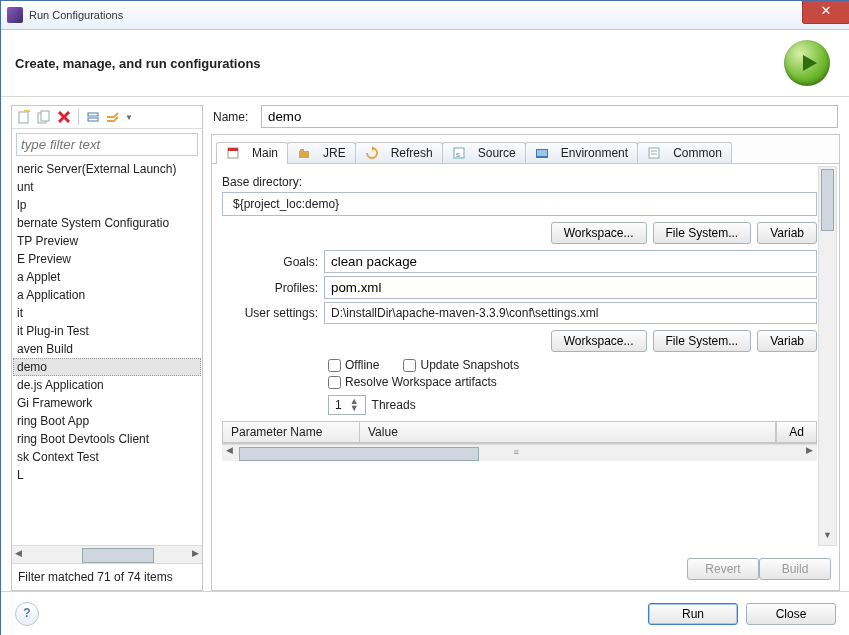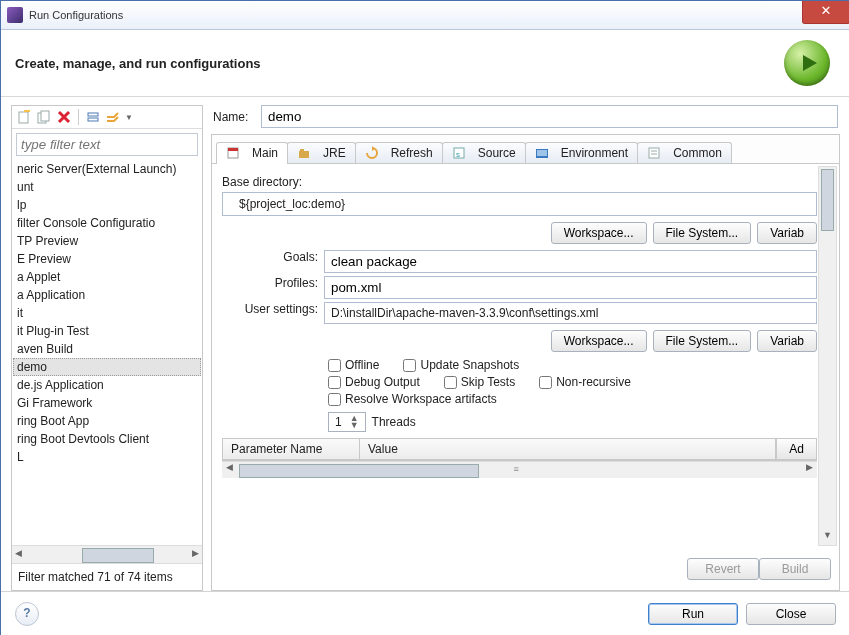--- a/index.html
+++ b/index.html
@@ -32,26 +32,26 @@
 .main-border{flex:1;border:1px solid #c8c8c8;display:flex;flex-direction:column;min-height:0}
 .tabs{display:flex;align-items:flex-end;height:26px;padding:2px 2px 0 4px;gap:0;background:#fdfdfd;border-bottom:1px solid #c8c8c8}
 .tab{display:flex;align-items:center;gap:12px;padding:3px 9px;border:1px solid #c8c8c8;border-bottom:none;background:linear-gradient(#fafcff,#e7ecf3);border-top-left-radius:3px;border-top-right-radius:3px;margin-right:-1px;font-size:12px;cursor:default}
 .tab.act{background:#fff;position:relative;top:1px;padding-bottom:4px}
 .tab .ti{width:14px;height:14px}
 .tabcontent{flex:1;overflow:auto;padding:8px 22px 8px 10px;position:relative}
 .vbar{position:absolute;right:2px;top:2px;bottom:2px;width:17px;background:#f0f0f0;border:1px solid #ddd}
 .vbar .th{position:absolute;left:2px;right:2px;top:2px;height:60px;background:#cfd6e0;border:1px solid #9aa}
 .vbar .ar{position:absolute;left:0;right:0;height:15px;text-align:center;font-size:9px;color:#666}
 .lbl{margin:3px 0}
-.field{border:1px solid #b0bccf;padding:4px 16px;background:#fff;margin:2px 0}
+.field{border:1px solid #b0bccf;padding:4px 10px;background:#fff;margin:2px 0}
 .brow{display:flex;justify-content:flex-end;gap:6px;margin:6px 0}
 button.win{background:linear-gradient(#fdfdfd,#e6e6e6);border:1px solid #a8b2bf;border-radius:3px;padding:3px 12px;font-family:inherit;font-size:12px;min-width:72px}
 button.win:disabled{color:#9a9a9a}
 button.win.def{border:1px solid #3e7ecb;box-shadow:0 0 0 1px #a6c8ee inset}
-.form-row{display:flex;margin:3px 0;gap:6px}
+.form-row{display:flex;align-items:center;margin:3px 0;gap:6px}
 .form-row label.fl{width:96px;text-align:right}
 .chkrow{display:flex;gap:24px;margin:3px 0 3px 106px;align-items:center}
 .chk{display:flex;align-items:center;gap:4px}
 .chk input{margin:0}
 .spin{display:flex;align-items:center;gap:6px;margin:6px 0 6px 106px}
 .spin .box{border:1px solid #a8b2bf;padding:2px 6px;background:#fff;display:flex;align-items:center;gap:8px}
 .table{border:1px solid #c8c8c8;}
 .thead{display:flex;background:linear-gradient(#fafafa,#ececec);border-bottom:1px solid #c8c8c8}
 .thead .th{padding:3px 8px;border-right:1px solid #c8c8c8}
 .hscroll{height:16px;background:#f0f0f0;border-top:1px solid #ddd;position:relative}
@@ -116,33 +116,34 @@
               <polyline points="1,11 8,11 12,7" fill="none" stroke="#e8a53a" stroke-width="2"></polyline>
             </svg>
           </span>
         <span style="font-size:8px;color:#666">▼</span>
       </div>
       <input class="filter-box" placeholder="type filter text" style="">
       <div class="tree" id="tree">
           <div class="tree-item">neric Server(External Launch)</div>
           <div class="tree-item">unt</div>
           <div class="tree-item">lp</div>
-          <div class="tree-item">filter Console Configuratio</div>
+          <div class="tree-item">bernate System Configuratio</div>
           <div class="tree-item">TP Preview</div>
           <div class="tree-item">E Preview</div>
           <div class="tree-item">a Applet</div>
           <div class="tree-item">a Application</div>
           <div class="tree-item">it</div>
           <div class="tree-item">it Plug-in Test</div>
           <div class="tree-item">aven Build</div>
           <div class="tree-item sel tree-sub">demo</div>
           <div class="tree-item">de.js Application</div>
           <div class="tree-item">Gi Framework</div>
           <div class="tree-item">ring Boot App</div>
           <div class="tree-item">ring Boot Devtools Client</div>
+          <div class="tree-item">sk Context Test</div>
           <div class="tree-item">L</div>
         </div>
       <div class="tree-scroll">
         <span style="position:absolute;left:3px;top:2px;font-size:9px;color:#666">◀</span>
         <div class="thumb" style="left:70px;width:70px"></div>
         <span style="position:absolute;right:3px;top:2px;font-size:9px;color:#666">▶</span>
       </div>
       <div class="filter-status">Filter matched 71 of 74 items</div>
     </div>
 
@@ -249,34 +250,20 @@
                 <span>Offline</span>
               </label>
             <label class="chk">
                 <input type="checkbox" style="">
                 <span>Update Snapshots</span>
               </label>
           </div>
           <div class="chkrow">
             <label class="chk">
                 <input type="checkbox" style="">
-                <span>Debug Output</span>
-              </label>
-            <label class="chk">
-                <input type="checkbox" style="">
-                <span>Skip Tests</span>
-              </label>
-            <label class="chk">
-                <input type="checkbox" style="">
-                <span>Non-recursive</span>
-              </label>
-          </div>
-          <div class="chkrow">
-            <label class="chk">
-                <input type="checkbox" style="">
                 <span>Resolve Workspace artifacts</span>
               </label>
           </div>
           <div class="spin">
             <div class="box">
                 <span>1</span>
                 <span style="font-size:9px;line-height:7px;color:#666">▲<br>▼</span>
               </div>
             <span>Threads</span>
           </div>

